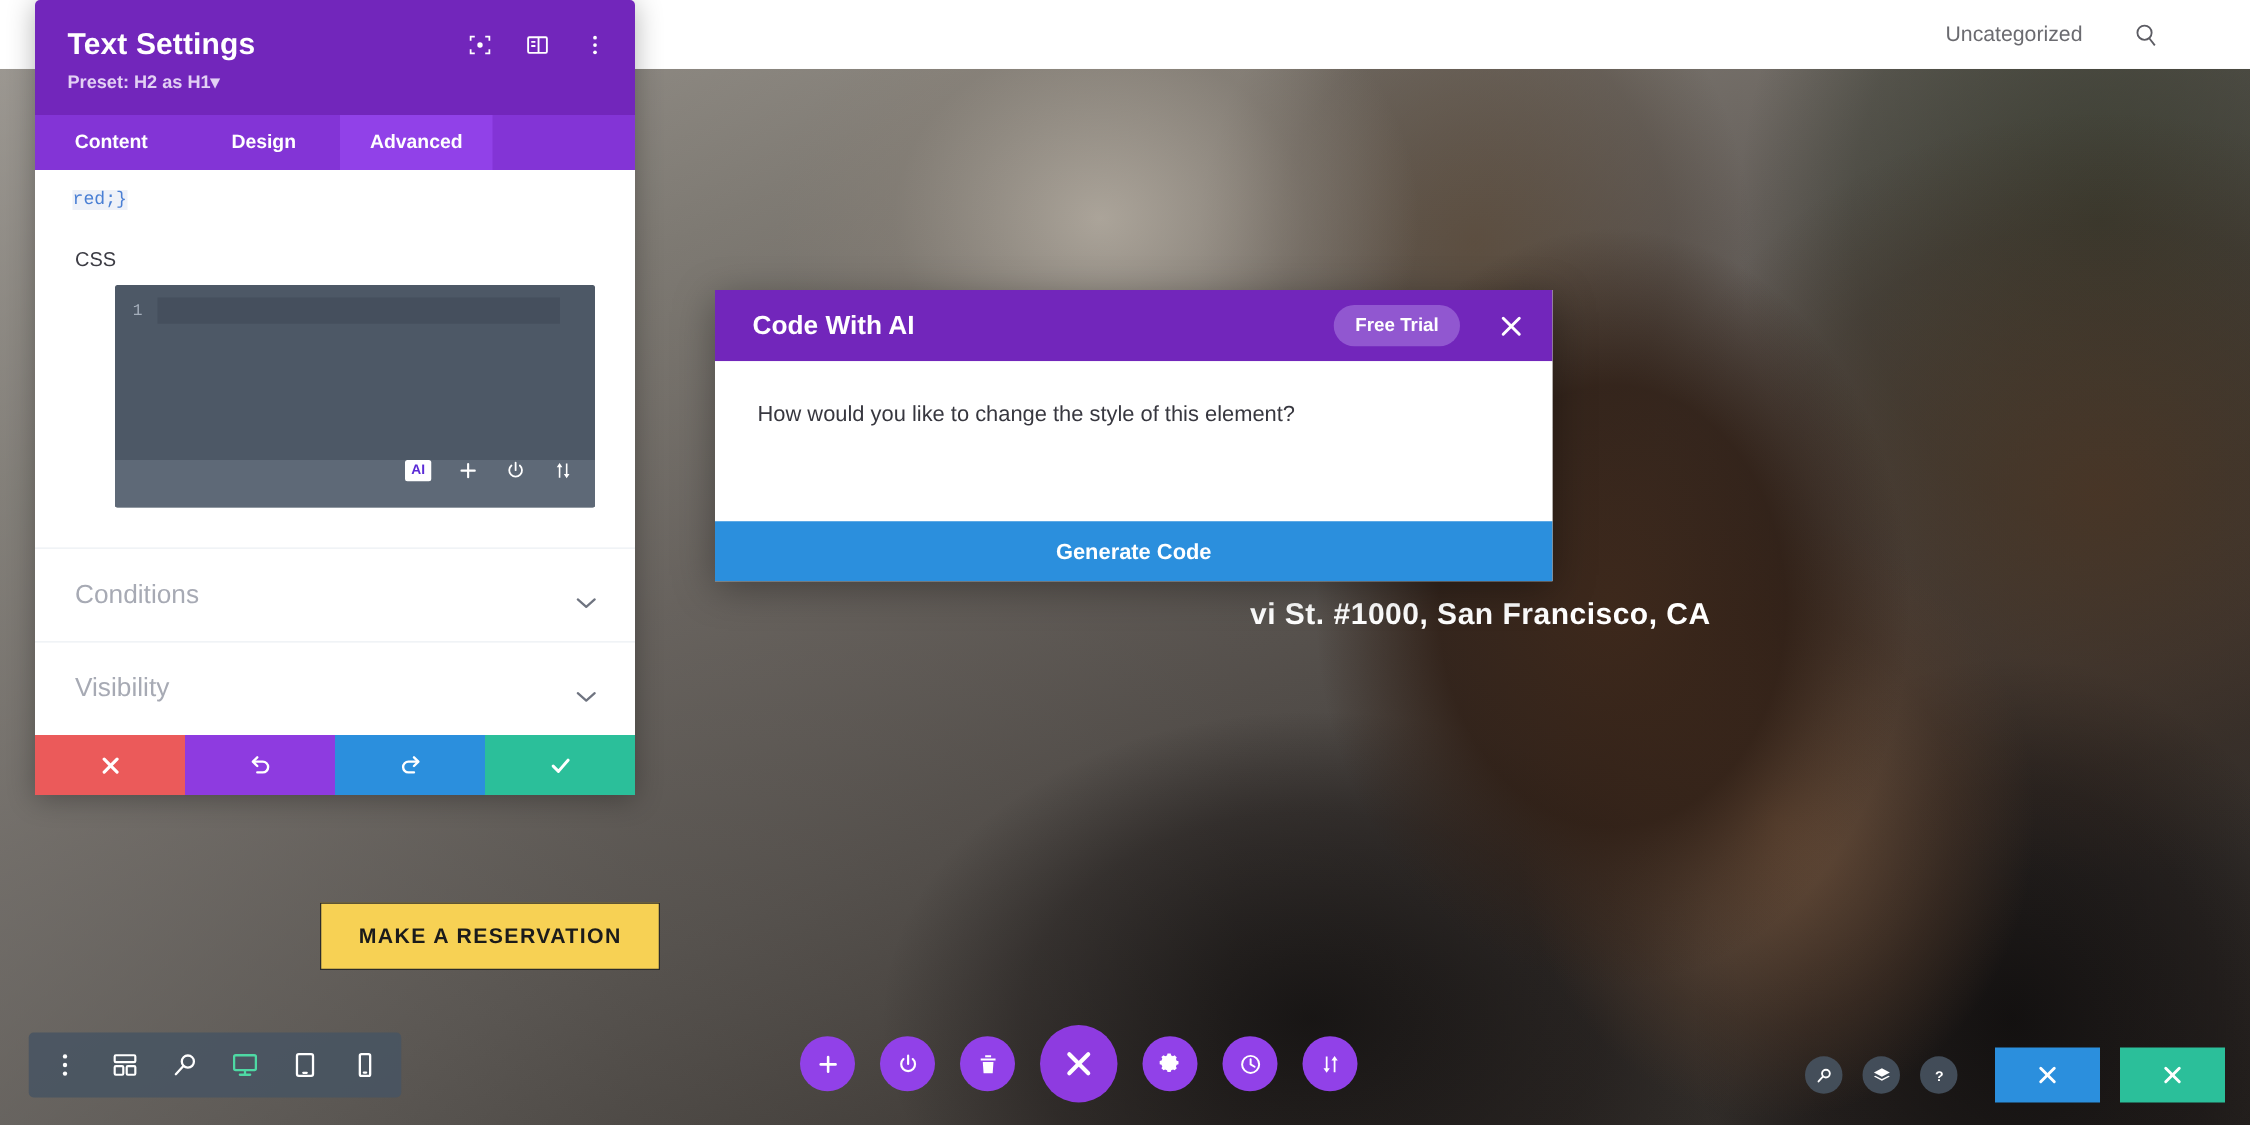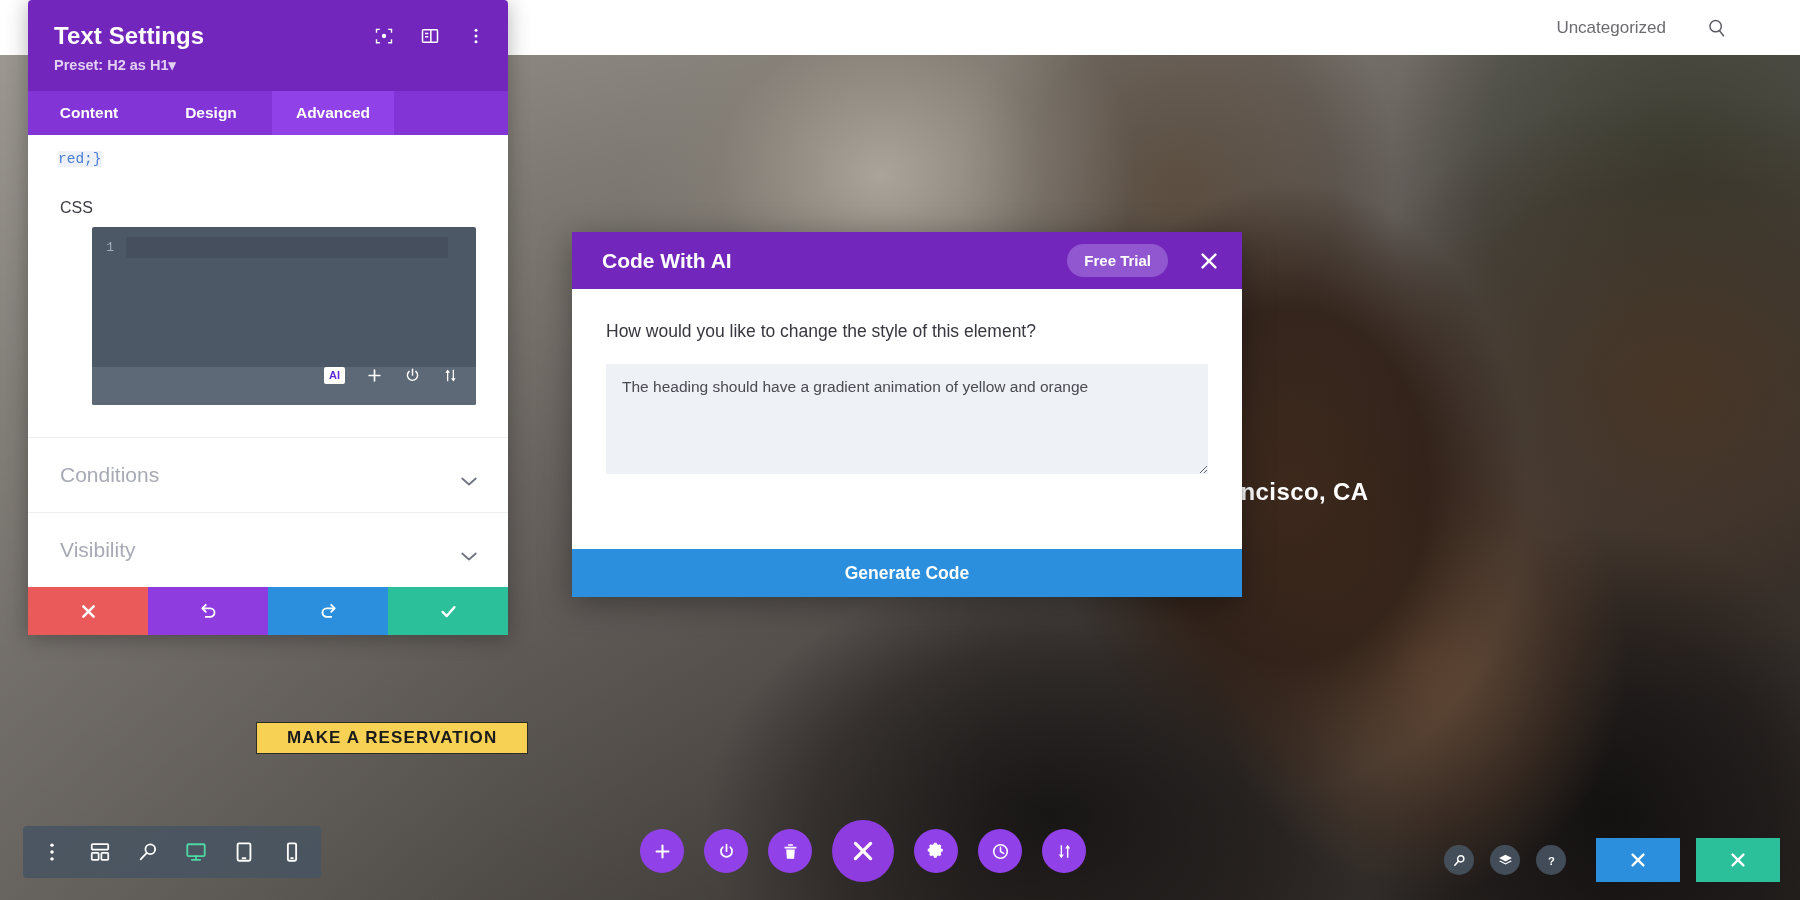--- a/index.html
+++ b/index.html
@@ -92,21 +92,21 @@
   }
   .reserve-btn {
     position: absolute;
     left: 256px; top: 667px;
     background: #f7d154;
     color: #1b1b1b;
     border: 1px solid #2b2b2b;
     font-weight: 700;
     font-size: 17px;
     letter-spacing: 1.1px;
-    padding: 5px 30px;
+    padding: 16px 30px;
     cursor: pointer;
     font-family: "Liberation Sans", sans-serif;
   }
 
   
   #settings-panel {
     position: absolute;
     left: 28px; top: 0;
     width: 480px;
     background: #ffffff;
@@ -296,21 +296,20 @@
   .ai-close {
     margin-left: 18px;
     width: 22px; height: 22px;
     display: block;
     cursor: pointer;
   }
   .ai-body { padding: 32px 34px 0 34px; background: #fff; }
   .ai-question {
     font-size: 17.5px;
     color: #37373f;
-    margin-bottom: 22px;
   }
   .ai-textarea {
     width: 100%;
     height: 110px;
     background: #eef1f6;
     border: none;
     resize: vertical;
     font-family: "Liberation Sans", sans-serif;
     font-size: 15.5px;
     color: #4a4a52;
@@ -545,21 +544,20 @@
     <span class="free-trial">Free Trial</span>
     <span>
       <svg class="ai-close" viewBox="0 0 24 24" stroke="#ffffff" stroke-width="2.6" stroke-linecap="round">
           <line x1="5" y1="5" x2="19" y2="19"></line>
           <line x1="19" y1="5" x2="5" y2="19"></line>
         </svg>
     </span>
   </div>
   <div class="ai-body">
     <div class="ai-question">How would you like to change the style of this element?</div>
-    <textarea class="ai-textarea" placeholder="" style="">The heading should have a gradient animation of yellow and orange</textarea>
   </div>
   <div class="ai-spacer"></div>
   <button class="generate-btn">Generate Code</button>
 </div>
 
 <div id="bottom-left-bar">
   <span>
     <svg class="bticon" viewBox="0 0 24 24" fill="#ffffff">
         <circle cx="12" cy="4.5" r="1.9"></circle>
         <circle cx="12" cy="12" r="1.9"></circle>

